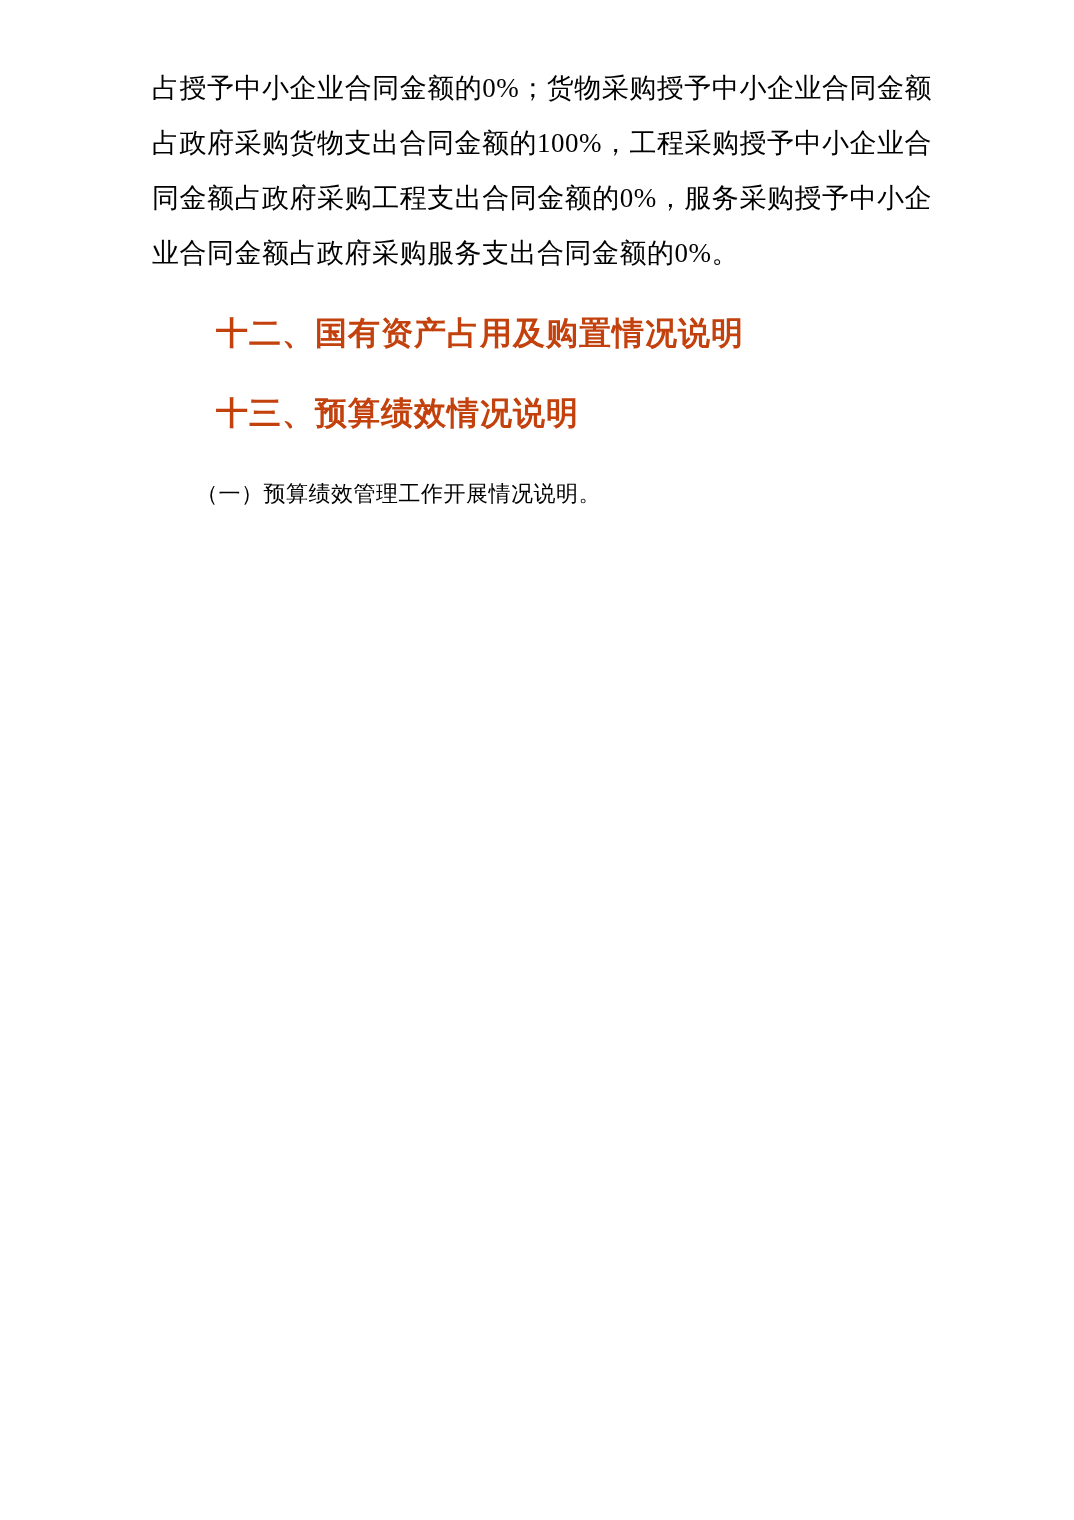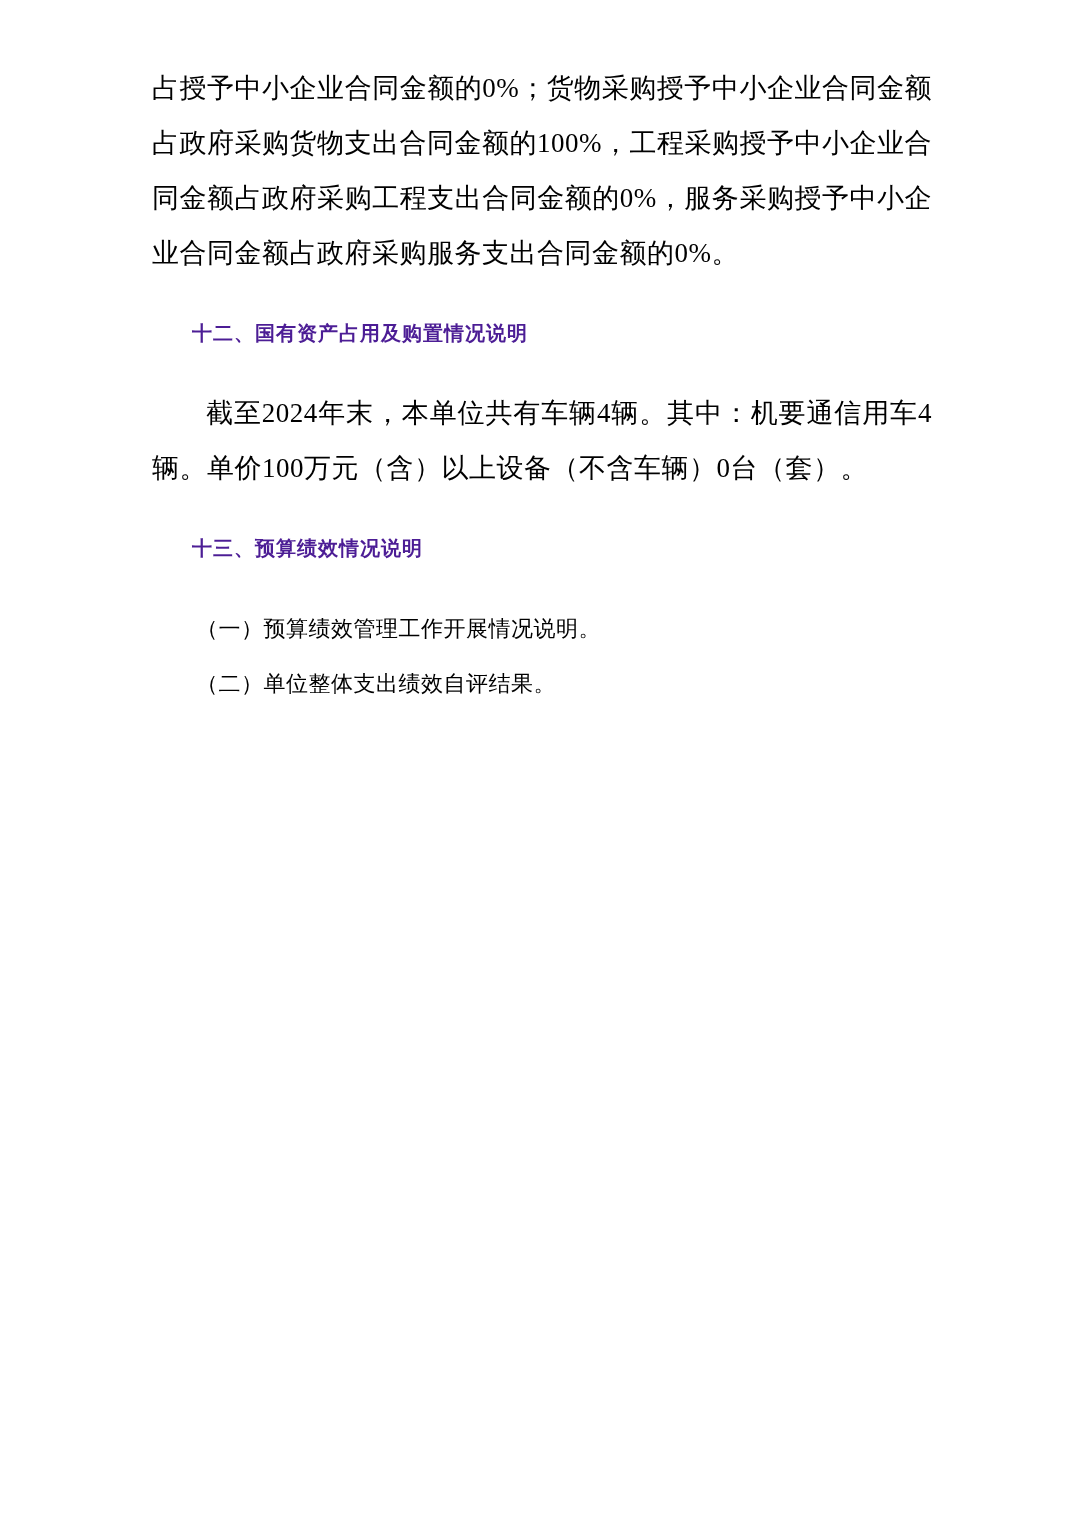--- a/index.html
+++ b/index.html
@@ -32,26 +32,26 @@
     text-indent: 2em;
     color: #000000;
   }
   .para.no-indent {
     text-indent: 0;
   }
   .heading {
     margin: 25px 0;
     font-family: "Liberation Sans", "DejaVu Sans", sans-serif;
     font-weight: bold;
-    font-size: 20px;
+    font-size: 32px;
     line-height: 55px;
     letter-spacing: 1px;
     text-indent: 2em;
     text-align: left;
-    color: #4c1d95;
+    color: #c2410c;
   }
   .subheading {
     margin: 0;
     font-size: 22px;
     line-height: 55px;
     letter-spacing: 0.5px;
     text-indent: 2em;
     text-align: left;
     color: #000000;
   }
@@ -67,19 +67,17 @@
     color: #15803d;
   }
 </style>
 </head>
 <body>
 
 <div class="page">
   <div class="content" id="content">
       <p class="para no-indent">占授予中小企业合同金额的0%；货物采购授予中小企业合同金额占政府采购货物支出合同金额的100%，工程采购授予中小企业合同金额占政府采购工程支出合同金额的0%，服务采购授予中小企业合同金额占政府采购服务支出合同金额的0%。</p>
       <p class="heading">十二、国有资产占用及购置情况说明</p>
-      <p class="para">截至2024年末，本单位共有车辆4辆。其中：机要通信用车4辆。单价100万元（含）以上设备（不含车辆）0台（套）。</p>
       <p class="heading">十三、预算绩效情况说明</p>
       <p class="subheading">（一）预算绩效管理工作开展情况说明。</p>
-      <p class="subheading">（二）单位整体支出绩效自评结果。</p>
     </div>
   <div class="footer">- 10 -</div>
 </div>
 
 </body></html>

